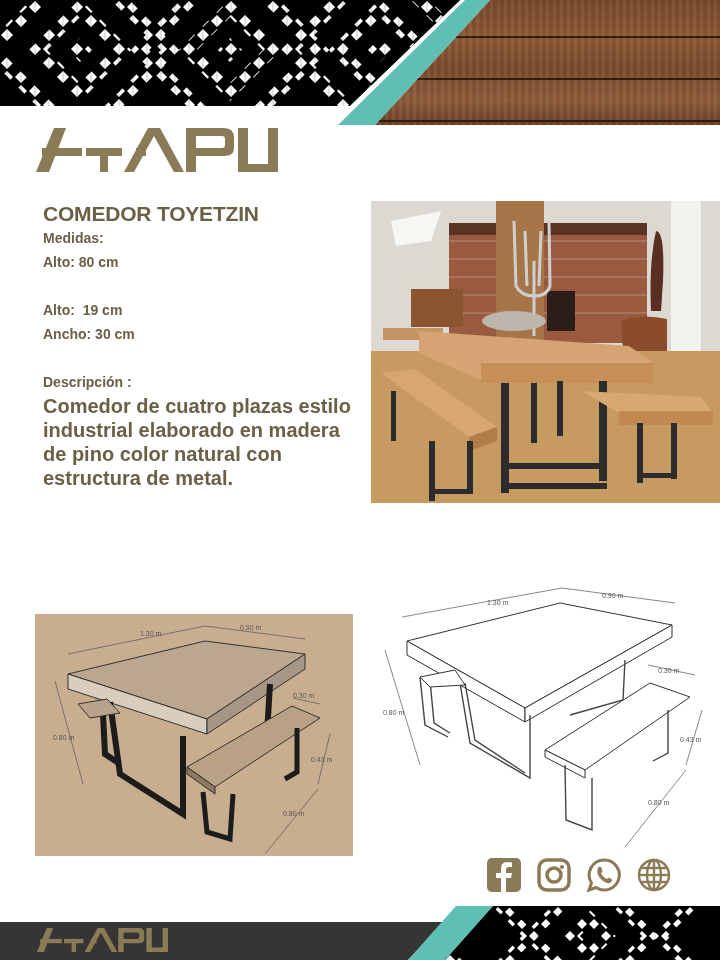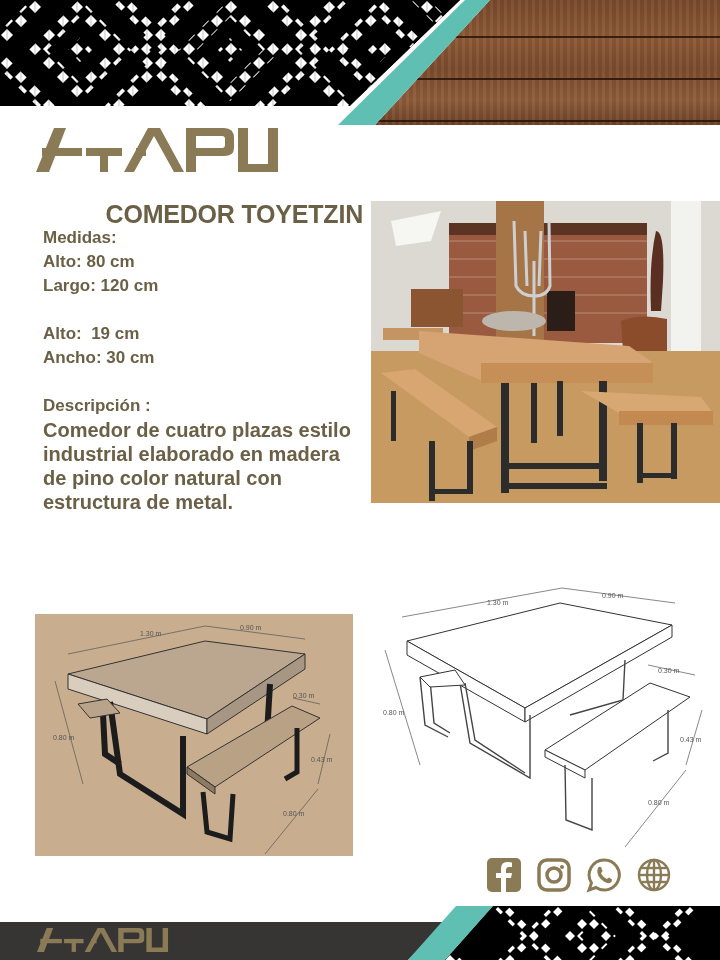--- a/index.html
+++ b/index.html
@@ -27,22 +27,22 @@
       linear-gradient(180deg, #7a4a2c 0%, #8d5a36 30%, #7c4c2e 55%, #8f5d3a 80%, #6e4329 100%);
     clip-path: polygon(490px 0, 720px 0, 720px 125px, 375px 125px);
   }
 
   
   .logo { position:absolute; left:36px; top:126px; width:242px; height:48px; }
   .logo svg { width:100%; height:100%; }
 
   
   .info { position:absolute; left:43px; top:202px; width:320px; color:#6b6046; }
-  .info .title { font-size:25px; font-weight:bold; line-height:24px; letter-spacing:-0.2px;text-align:right; }
-  .info .line { font-size:17px; font-weight:bold; line-height:24px; }
+  .info .title { font-size:21px; font-weight:bold; line-height:24px; letter-spacing:-0.2px; }
+  .info .line { font-size:14px; font-weight:bold; line-height:24px; }
   .info .gap { height:24px; }
   .info .desc { font-size:20px; font-weight:bold; line-height:24px; }
 
   
   .photo { position:absolute; left:371px; top:201px; width:349px; height:302px; overflow:hidden; background:#cfc6b8; }
   .photo svg { width:100%; height:100%; display:block; }
 
   
   .sketch-color { position:absolute; left:35px; top:614px; width:318px; height:242px; background:#c8ae8f; overflow:hidden; }
   .sketch-line { position:absolute; left:370px; top:575px; width:350px; height:280px; overflow:hidden; }
@@ -122,21 +122,20 @@
 
       <path d="M202,2 H212 V38 H232 V2 H242 V46 H202 Z"></path>
     </g>
   </svg>
 </div>
 
 <div class="info">
   <div class="title">COMEDOR TOYETZIN</div>
   <div class="line">Medidas:</div>
   <div class="line">Alto: 80 cm</div>
-  <div class="line">Largo: 120 cm</div>
   <div class="gap"></div>
   <div class="line" style="white-space:pre">Alto:  19 cm</div>
   <div class="line">Ancho: 30 cm</div>
   <div class="gap"></div>
   <div class="line">Descripción :</div>
   <div class="desc">Comedor de cuatro plazas estilo industrial elaborado en madera de pino color natural con estructura de metal.</div>
 </div>
 
 <div class="photo">
   <svg viewBox="0 0 349 302" preserveAspectRatio="none">

